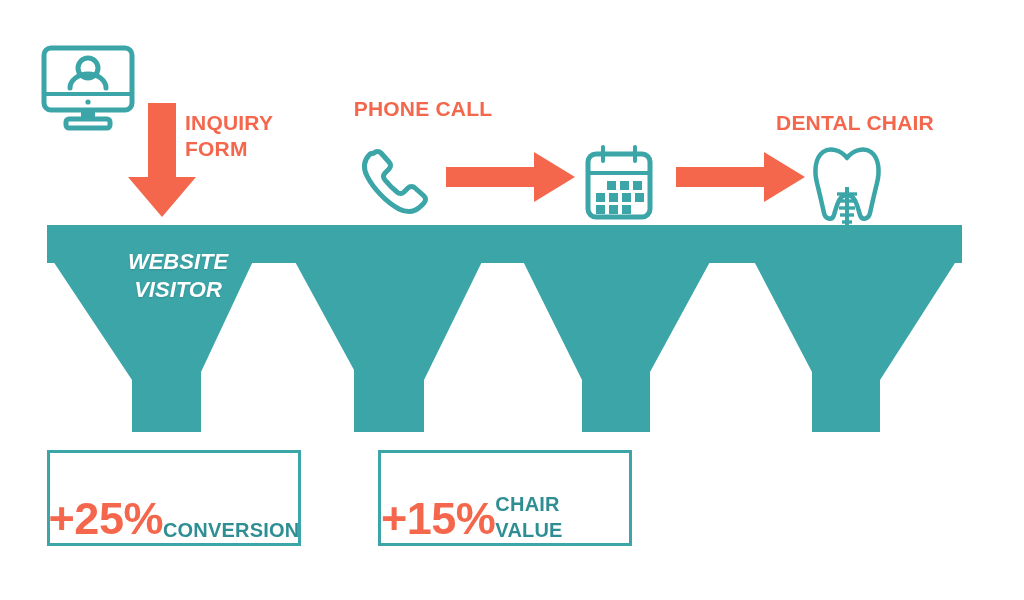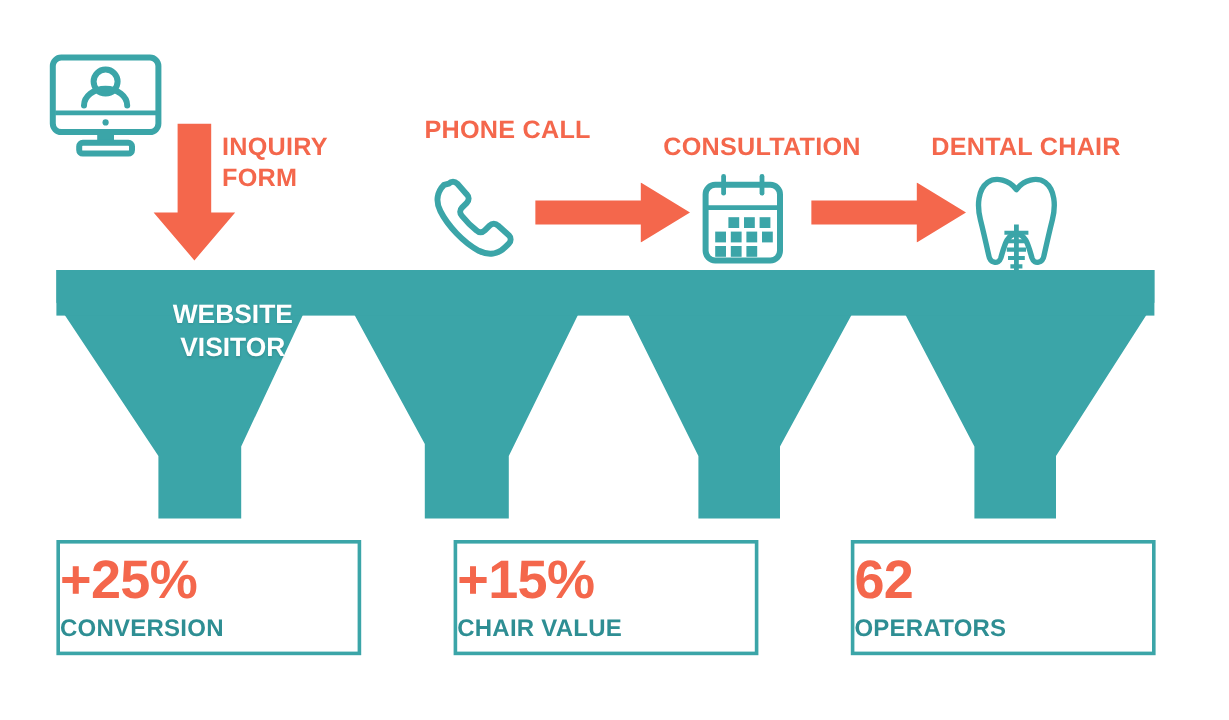--- a/index.html
+++ b/index.html
@@ -46,22 +46,22 @@
     text-shadow: 0 1px 2px rgba(0,0,0,0.12);
   }
 
   
   .stat-box {
     position: absolute;
     box-sizing: border-box;
     border: 3px solid #3BA5A8;
     background: #ffffff;
     display: flex;
-    flex-direction: column;
-    align-items: flex-start;
+    flex-direction: row;
+    align-items: flex-end;
     justify-content: center;
   }
   .stat-value {
     color: #F4674C;
     font-weight: bold;
     font-size: 45px;
     line-height: 48px;
     letter-spacing: -0.5px;
   }
   .stat-caption {
@@ -108,21 +108,20 @@
       <path d="M14 12 C8 18 7 26 11 34 C17 46 30 60 43 67 C51 71 59 70 65 64 L68 61 C70 59 70 56 68 54 L59 46 C57 44 54 44 52 46 L48 50 C46 52 43 52 41 50 C36 46 33 43 29 38 C27 36 27 33 29 31 L33 27 C35 25 35 22 33 20 L25 11 C23 9 20 9 18 11 Z" fill="none" stroke="#3BA5A8" stroke-width="5" stroke-linejoin="round"></path>
     </svg>
   </div>
 
   <div class="abs" style="left:446px; top:152px;">
     <svg width="130" height="50" viewBox="0 0 130 50">
       <polygon points="0,15 88,15 88,0 129,25 88,50 88,35 0,35" fill="#F4674C"></polygon>
     </svg>
   </div>
 
-  <div class="step-label" style="left:540px; top:110px; width:190px;">CONSULTATION</div>
 
   <div class="abs" style="left:584px; top:144px;">
     <svg width="70" height="78" viewBox="0 0 70 78">
       <line x1="19" y1="3" x2="19" y2="17" stroke="#3BA5A8" stroke-width="4" stroke-linecap="round"></line>
       <line x1="51" y1="3" x2="51" y2="17" stroke="#3BA5A8" stroke-width="4" stroke-linecap="round"></line>
       <rect x="4" y="10" width="62" height="63" rx="8" ry="8" fill="none" stroke="#3BA5A8" stroke-width="5"></rect>
       <line x1="5" y1="29" x2="65" y2="29" stroke="#3BA5A8" stroke-width="4"></line>
       <g fill="#3BA5A8">
         <rect x="23" y="37" width="9" height="9"></rect>
         <rect x="36" y="37" width="9" height="9"></rect>
@@ -166,32 +165,28 @@
       <path d="M275 5 L354 150 L354 212 L424 212 L424 160 L500 5 Z" fill="#3BA5A8"></path>
 
       <path d="M505 5 L582 160 L582 212 L650 212 L650 152 L730 5 Z" fill="#3BA5A8"></path>
 
       <path d="M735 5 L812 152 L812 212 L880 212 L880 160 L962 32 L962 5 Z" fill="#3BA5A8"></path>
 
       <rect x="47" y="5" width="915" height="38" fill="#3BA5A8"></rect>
     </svg>
   </div>
 
-  <div class="funnel-label" style="left:104px; top:248px; width:180px;">WEBSITE
+  <div class="funnel-label" style="left:88px; top:248px; width:180px;font-style:italic;">WEBSITE
 VISITOR</div>
 
 
   <div class="stat-box" style="left:47px; top:450px; width:254px; height:96px;">
     <div class="stat-value">+25%</div>
     <div class="stat-caption">CONVERSION</div>
   </div>
 
   <div class="stat-box" style="left:378px; top:450px; width:254px; height:96px;">
     <div class="stat-value">+15%</div>
     <div class="stat-caption">CHAIR VALUE</div>
   </div>
 
-  <div class="stat-box" style="left:709px; top:450px; width:254px; height:96px;">
-    <div class="stat-value">62</div>
-    <div class="stat-caption">OPERATORS</div>
-  </div>
 
 </div>
 
 </body></html>

